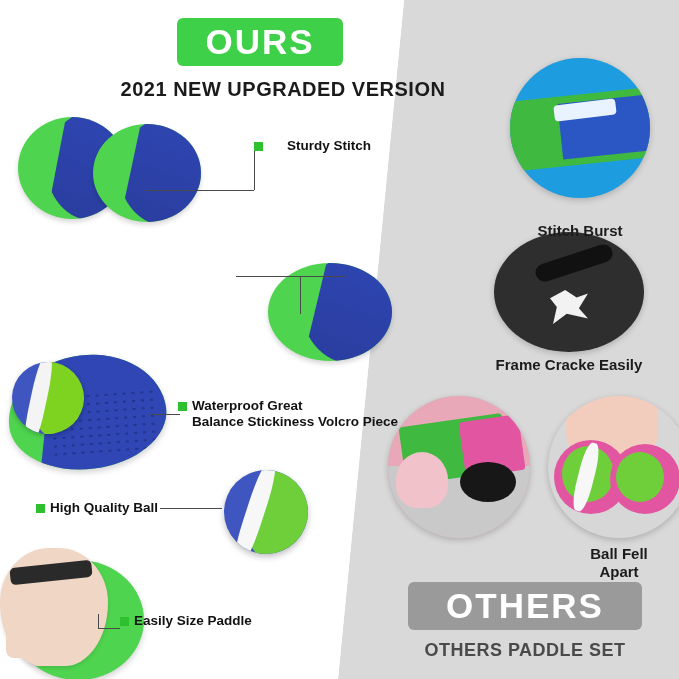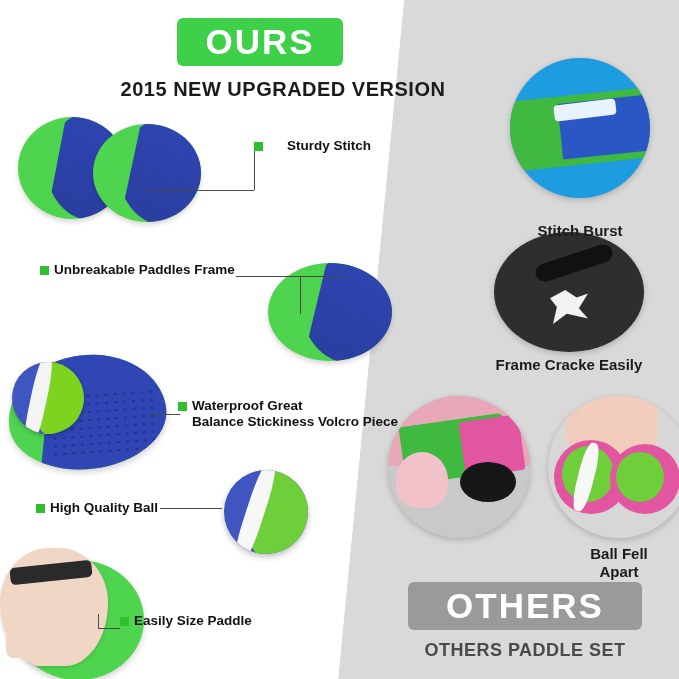--- a/index.html
+++ b/index.html
@@ -223,21 +223,21 @@
 <body>
 
 <div id="stage">
 
   <div class="right-panel"></div>
   <div class="divider-white"></div>
 
   <div class="ours-banner">
     <span>OURS</span>
   </div>
-  <div class="ours-sub">2015 NEW UPGRADED VERSION</div>
+  <div class="ours-sub">2021 NEW UPGRADED VERSION</div>
 
   <div class="others-banner">
     <span>OTHERS</span>
   </div>
   <div class="others-sub">OTHERS PADDLE SET</div>
 
   <div class="paddle" id="paddle-1">
     <div class="pad"></div>
   </div>
   <div class="paddle" id="paddle-2">
@@ -306,24 +306,20 @@
 
   <div class="lead h" style="left:146px;top:190px;width:108px;"></div>
   <div class="lead v" style="left:254px;top:148px;height:42px;"></div>
   <div class="callout" style="left:254px;top:138px;gap:24px;">
     <span class="sq"></span>
     <span class="txt">Sturdy Stitch</span>
   </div>
 
   <div class="lead h" style="left:236px;top:276px;width:110px;"></div>
   <div class="lead v" style="left:300px;top:276px;height:38px;"></div>
-  <div class="callout" style="left:40px;top:262px;">
-    <span class="sq"></span>
-    <span class="txt">Unbreakable Paddles Frame</span>
-  </div>
 
   <div class="lead h" style="left:150px;top:414px;width:30px;"></div>
   <div class="callout" style="left:178px;top:398px;">
     <span class="sq"></span>
     <span class="txt">Waterproof Great
 Balance Stickiness Volcro Piece</span>
   </div>
 
   <div class="lead h" style="left:160px;top:508px;width:62px;"></div>
   <div class="callout" style="left:36px;top:500px;">

